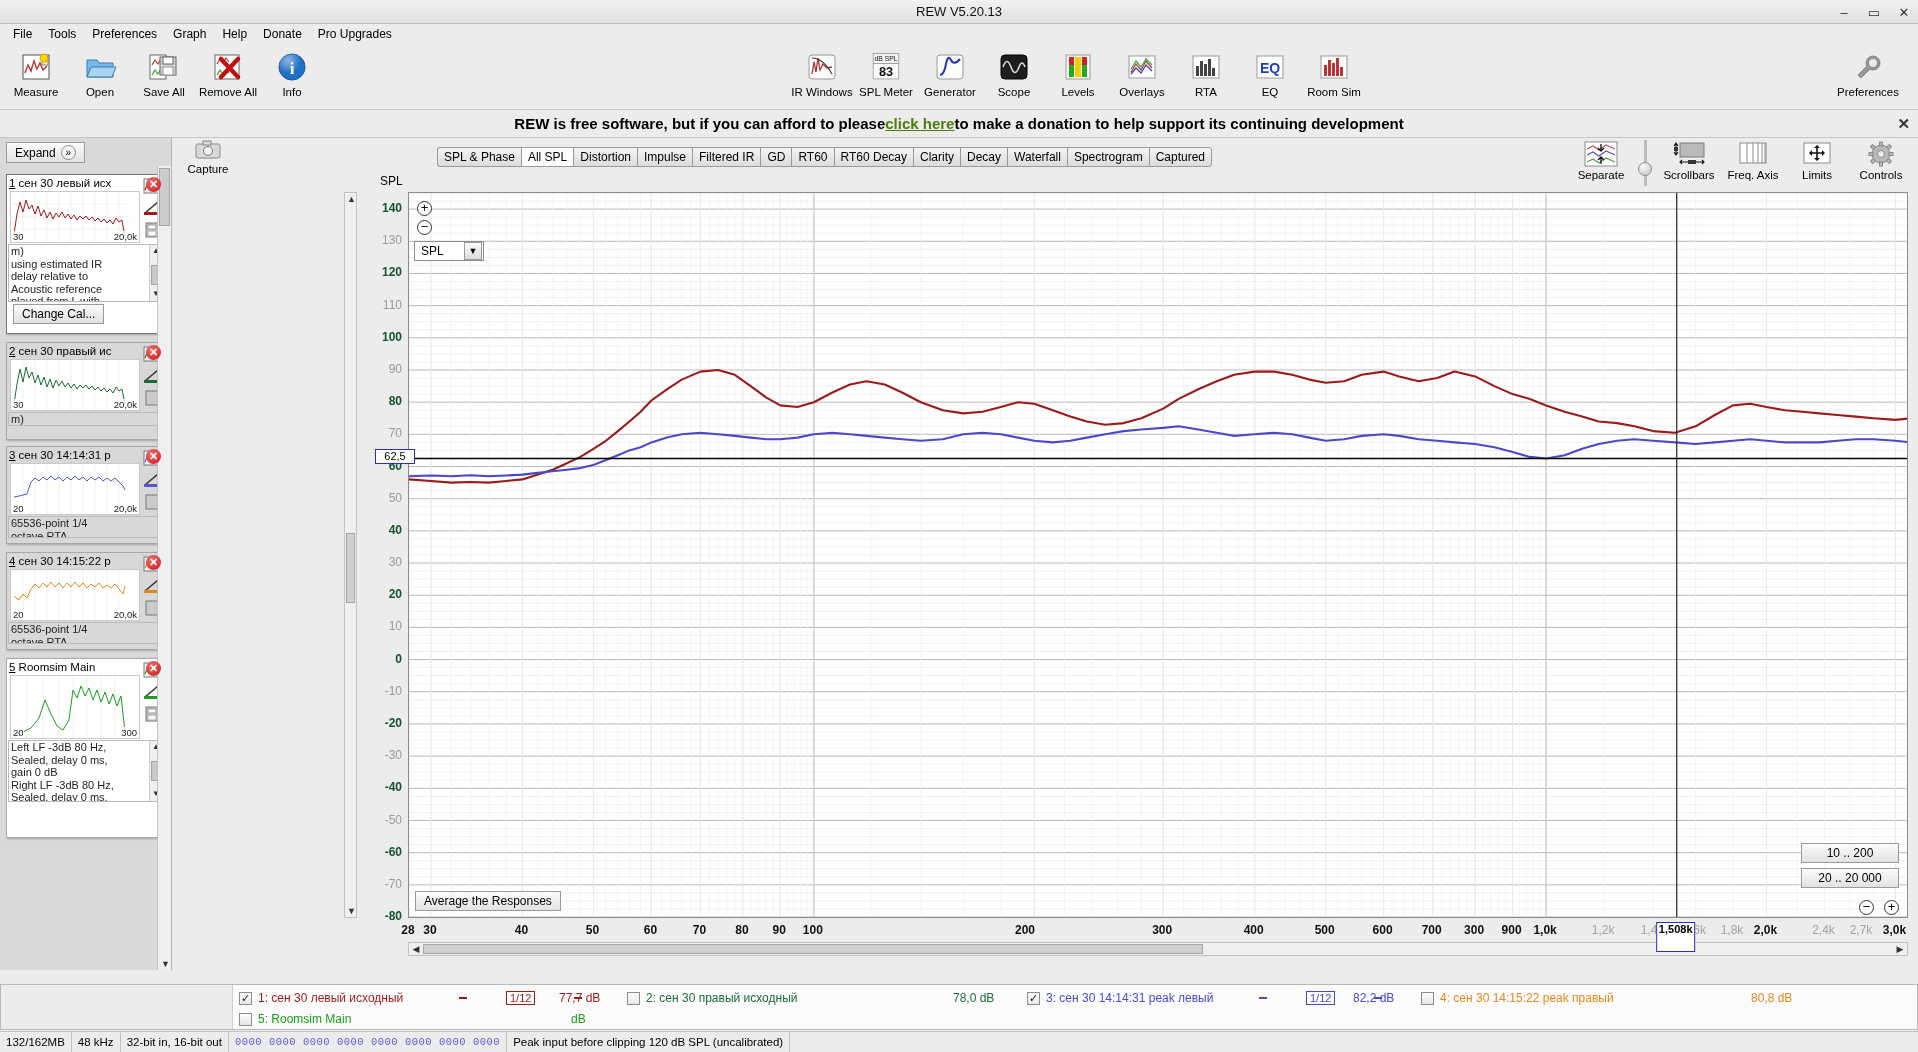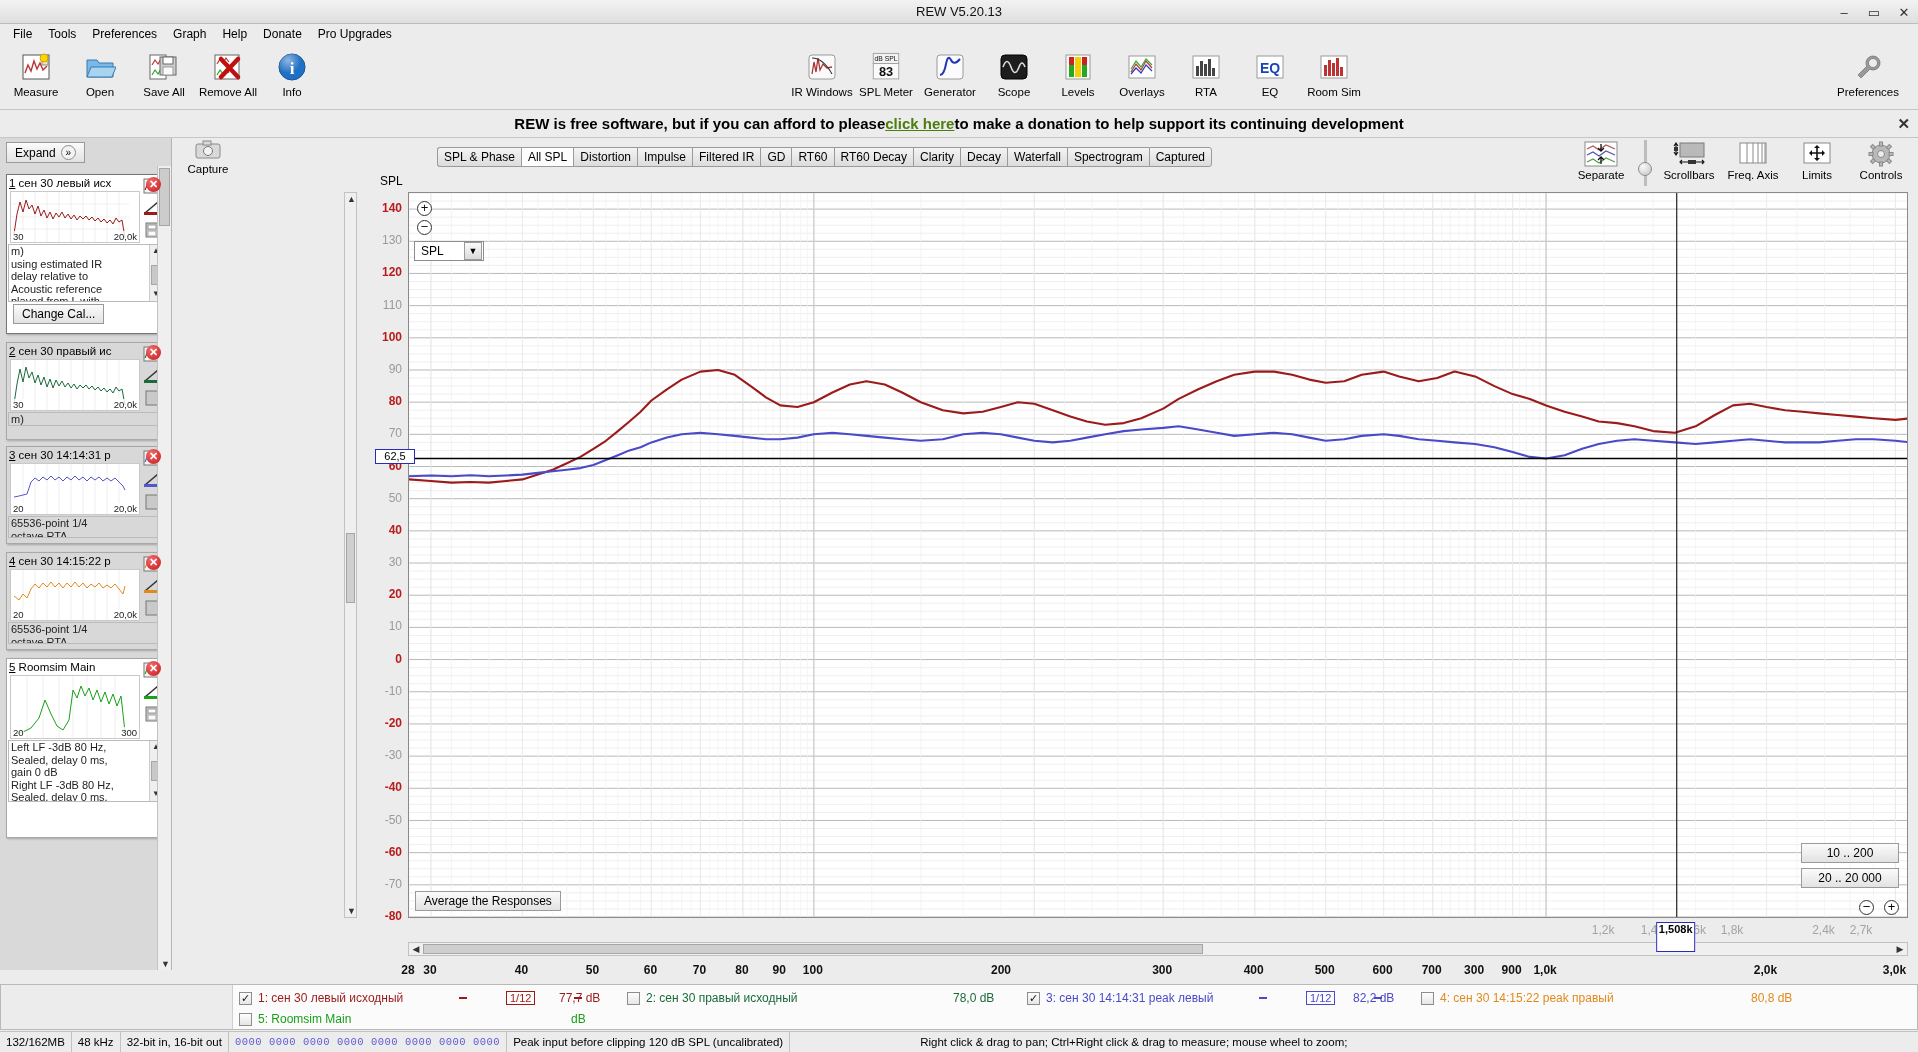--- a/index.html
+++ b/index.html
@@ -150,21 +150,21 @@
   #sep-slider { width: 14px; height: 46px; position: relative; margin: 0 4px;}
   #sep-slider .track { position:absolute; left:6px; top:0; bottom:0; width:3px; background:#bdbdbd;}
   #sep-slider .knob { position:absolute; left:0px; top: 22px; width:14px;height:14px;border-radius:50%;
      background: radial-gradient(circle at 35% 30%, #fafafa, #c2c2c2); border:1px solid #8d8d8d;}
 
   
   #chartwrap { position: absolute; left: 0; top: 30px; right: 0; bottom: 0; }
   #ylabel { position: absolute; left: 208px; top: 6px; font-size: 12px; }
   #yaxis { position: absolute; left: 186px; top: 24px; width: 48px; height: 726px; }
   #yaxis .t { position: absolute; right: 4px; transform: translateY(-50%); font-size: 12px; }
-  #yaxis .t.major { color: #b91c1c; font-weight: bold; }
+  #yaxis .t.major { color: #14532d; font-weight: bold; }
   #yaxis .t.minor { color: #9a9a9a; }
   #ycursor {
     position: absolute; left: 203px; width: 40px; height: 15px;
     background: #fff; border: 1.5px solid #2b2bbb; font-size: 11px;
     text-align: center; line-height: 12px; z-index: 12;
   }
 
   #plot {
     position: absolute; left: 236px; top: 24px; right: 10px; height: 726px;
     background: #ffffff; border: 1px solid #8a8a8a; overflow: hidden;
@@ -192,21 +192,21 @@
   #avgbtn { position: absolute; left: 6px; bottom: 6px; z-index: 10; }
   #rangebtns { position: absolute; right: 8px; bottom: 24px; z-index: 10; text-align: right;}
   #rangebtns .btn3d { display: block; width: 98px; text-align: center; margin-bottom: 5px; justify-content:center;}
   #rangezoom { position:absolute; right: 8px; bottom: 2px; display:flex; gap:10px; z-index:10;}
   .circbtn { width: 15px; height: 15px; border: 1.4px solid #333; border-radius:50%;
      text-align:center; line-height:12px; font-size:13px; background:#fff; cursor:pointer;}
 
   
   #xaxis { position: absolute; left: 236px; right: 10px; top: 752px; height: 22px; }
   #xaxis .t { position: absolute; top: 3px; transform: translateX(-50%); font-size: 12px; white-space: nowrap;}
-  #xaxis .t.major { color: #111; font-weight: bold; margin-top: 40px; }
+  #xaxis .t.major { color: #111; font-weight: bold; }
   #xaxis .t.minor { color: #a3a3a3; }
   #xcursor {
     position: absolute; top: 2px; height: 30px; background: #fff;
     border: 1.5px solid #2b2bbb; font-size: 11px; line-height: 13px;
     padding: 0 2px; transform: translateX(-50%); z-index: 12; font-weight:bold;
   }
   
   #hscroll { position: absolute; left: 236px; right: 10px; top: 774px; height: 14px;
      background: #efefef; border: 1px solid #c2c2c2; }
   #hscroll .thumb { position:absolute; left: 14px; width: 780px; top:1px; bottom:1px; background:#cfcfcf; border:1px solid #a6a6a6;}
@@ -1133,21 +1133,21 @@
       <div id="xaxis">
           <span class="t major" style="left: 0px;">28</span>
           <span class="t major" style="left: 21.9px;">30</span>
           <span class="t major" style="left: 113.4px;">40</span>
           <span class="t major" style="left: 184.4px;">50</span>
           <span class="t major" style="left: 242.4px;">60</span>
           <span class="t major" style="left: 291.4px;">70</span>
           <span class="t major" style="left: 333.9px;">80</span>
           <span class="t major" style="left: 371.3px;">90</span>
           <span class="t major" style="left: 404.8px;">100</span>
-          <span class="t major" style="left: 593px;">200</span>
+          <span class="t major" style="left: 617px;">200</span>
           <span class="t major" style="left: 754.2px;">300</span>
           <span class="t major" style="left: 845.7px;">400</span>
           <span class="t major" style="left: 916.7px;">500</span>
           <span class="t major" style="left: 974.6px;">600</span>
           <span class="t major" style="left: 1023.7px;">700</span>
           <span class="t major" style="left: 1066.1px;">300</span>
           <span class="t major" style="left: 1103.6px;">900</span>
           <span class="t major" style="left: 1137.1px;">1,0k</span>
           <span class="t major" style="left: 1357.5px;">2,0k</span>
           <span class="t major" style="left: 1486.5px;">3,0k</span>
@@ -1214,14 +1214,13 @@
 
   </div>
 </div>
 
 <div id="statusbar">
   <span class="cell">132/162MB</span>
   <span class="cell">48 kHz</span>
   <span class="cell">32-bit in, 16-bit out</span>
   <span class="cell bits">0000 0000  0000 0000  0000 0000  0000 0000</span>
   <span class="cell">Peak input before clipping 120 dB SPL (uncalibrated)</span>
-  <span class="cell grow" style="padding-left:130px;">Right click &amp; drag to pan; Ctrl+Right click &amp; drag to measure; mouse wheel to zoom;</span>
 </div>
 
 </body></html>

